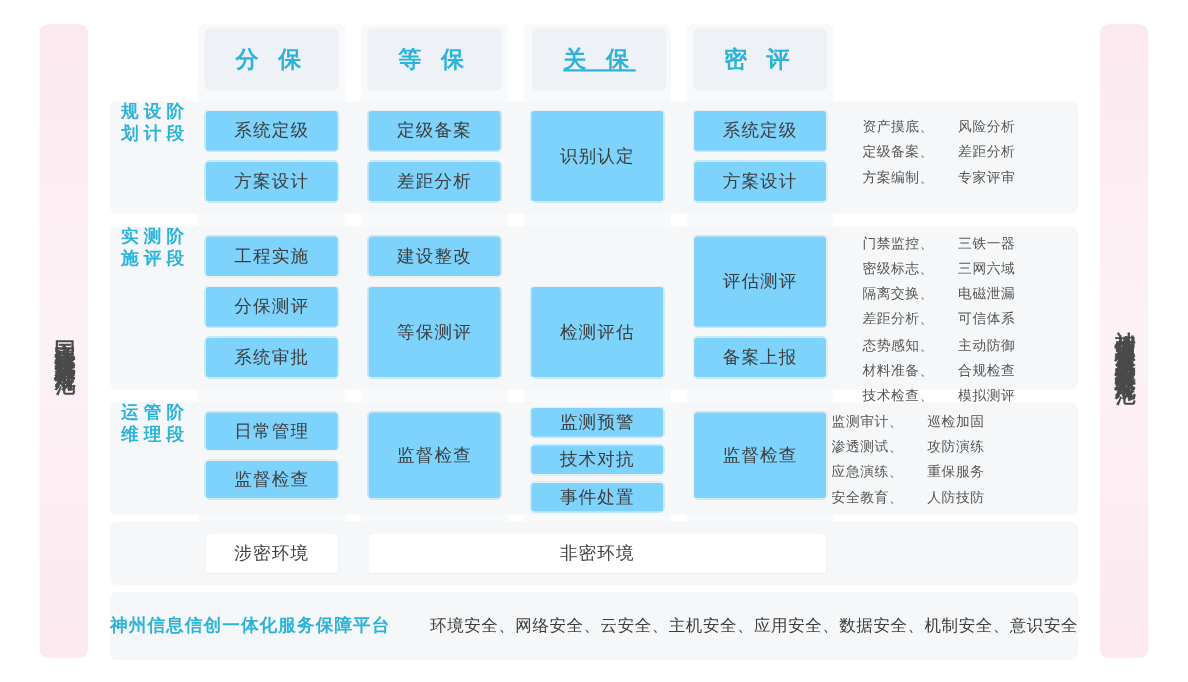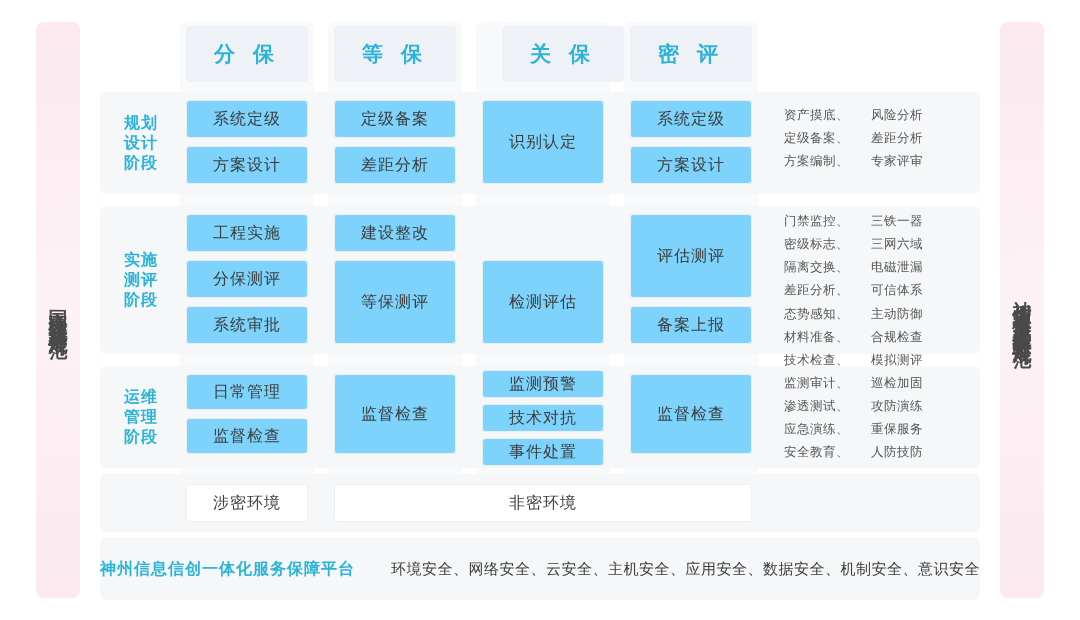--- a/index.html
+++ b/index.html
@@ -101,22 +101,22 @@
     left: 0;
     width: 880px;
     background: #f5f7f9;
     border-radius: 6px;
   }
 
   .stage-label {
     position: absolute;
     width: 62px;
     display: flex;
-    flex-direction: column;
-    align-items: center;
+    flex-direction: row;
+    align-items: flex-start;
     justify-content: center;
     font-size: 16px;
     font-weight: 700;
     color: #2bb3d9;
     line-height: 1.25;
     letter-spacing: 1px;
   }
 
   .cell {
     position: absolute;
@@ -203,21 +203,21 @@
       <div class="stripe" style="left:80px;width:134px;"></div>
       <div class="stripe" style="left:228px;width:134px;"></div>
       <div class="stripe" style="left:376px;width:134px;"></div>
       <div class="stripe" style="left:524px;width:134px;"></div>
     </div>
 
     <div class="grid">
 
       <div class="hdr" style="left:86px;width:122px;">分 保</div>
       <div class="hdr" style="left:234px;width:122px;">等 保</div>
-      <div class="hdr" style="left:402px;width:122px;">关 保</div>
+      <div class="hdr" style="left:384px;width:122px;text-decoration:underline;">关 保</div>
       <div class="hdr" style="left:530px;width:122px;">密 评</div>
 
       <div class="rowband" style="top:70px;height:102px;"></div>
       <div class="stage-label" style="left:10px;top:70px;height:102px;">
         <span>规划</span>
         <span>设计</span>
         <span>阶段</span>
       </div>
 
       <div class="cell" style="left:86px;top:78px;width:122px;height:38px;">系统定级</div>
@@ -295,21 +295,21 @@
       <div class="cell" style="left:86px;top:396px;width:122px;height:36px;">监督检查</div>
 
       <div class="cell" style="left:234px;top:352px;width:122px;height:80px;">监督检查</div>
 
       <div class="cell" style="left:382px;top:348px;width:122px;height:28px;">监测预警</div>
       <div class="cell" style="left:382px;top:382px;width:122px;height:28px;">技术对抗</div>
       <div class="cell" style="left:382px;top:416px;width:122px;height:28px;">事件处置</div>
 
       <div class="cell" style="left:530px;top:352px;width:122px;height:80px;">监督检查</div>
 
-      <div class="desc" style="left:684px;top:350px;">
+      <div class="desc" style="left:656px;top:350px;">
         <div class="dcol">
           <div>监测审计、</div>
           <div>渗透测试、</div>
           <div>应急演练、</div>
           <div>安全教育、</div>
         </div>
         <div class="dcol">
           <div>巡检加固</div>
           <div>攻防演练</div>
           <div>重保服务</div>

